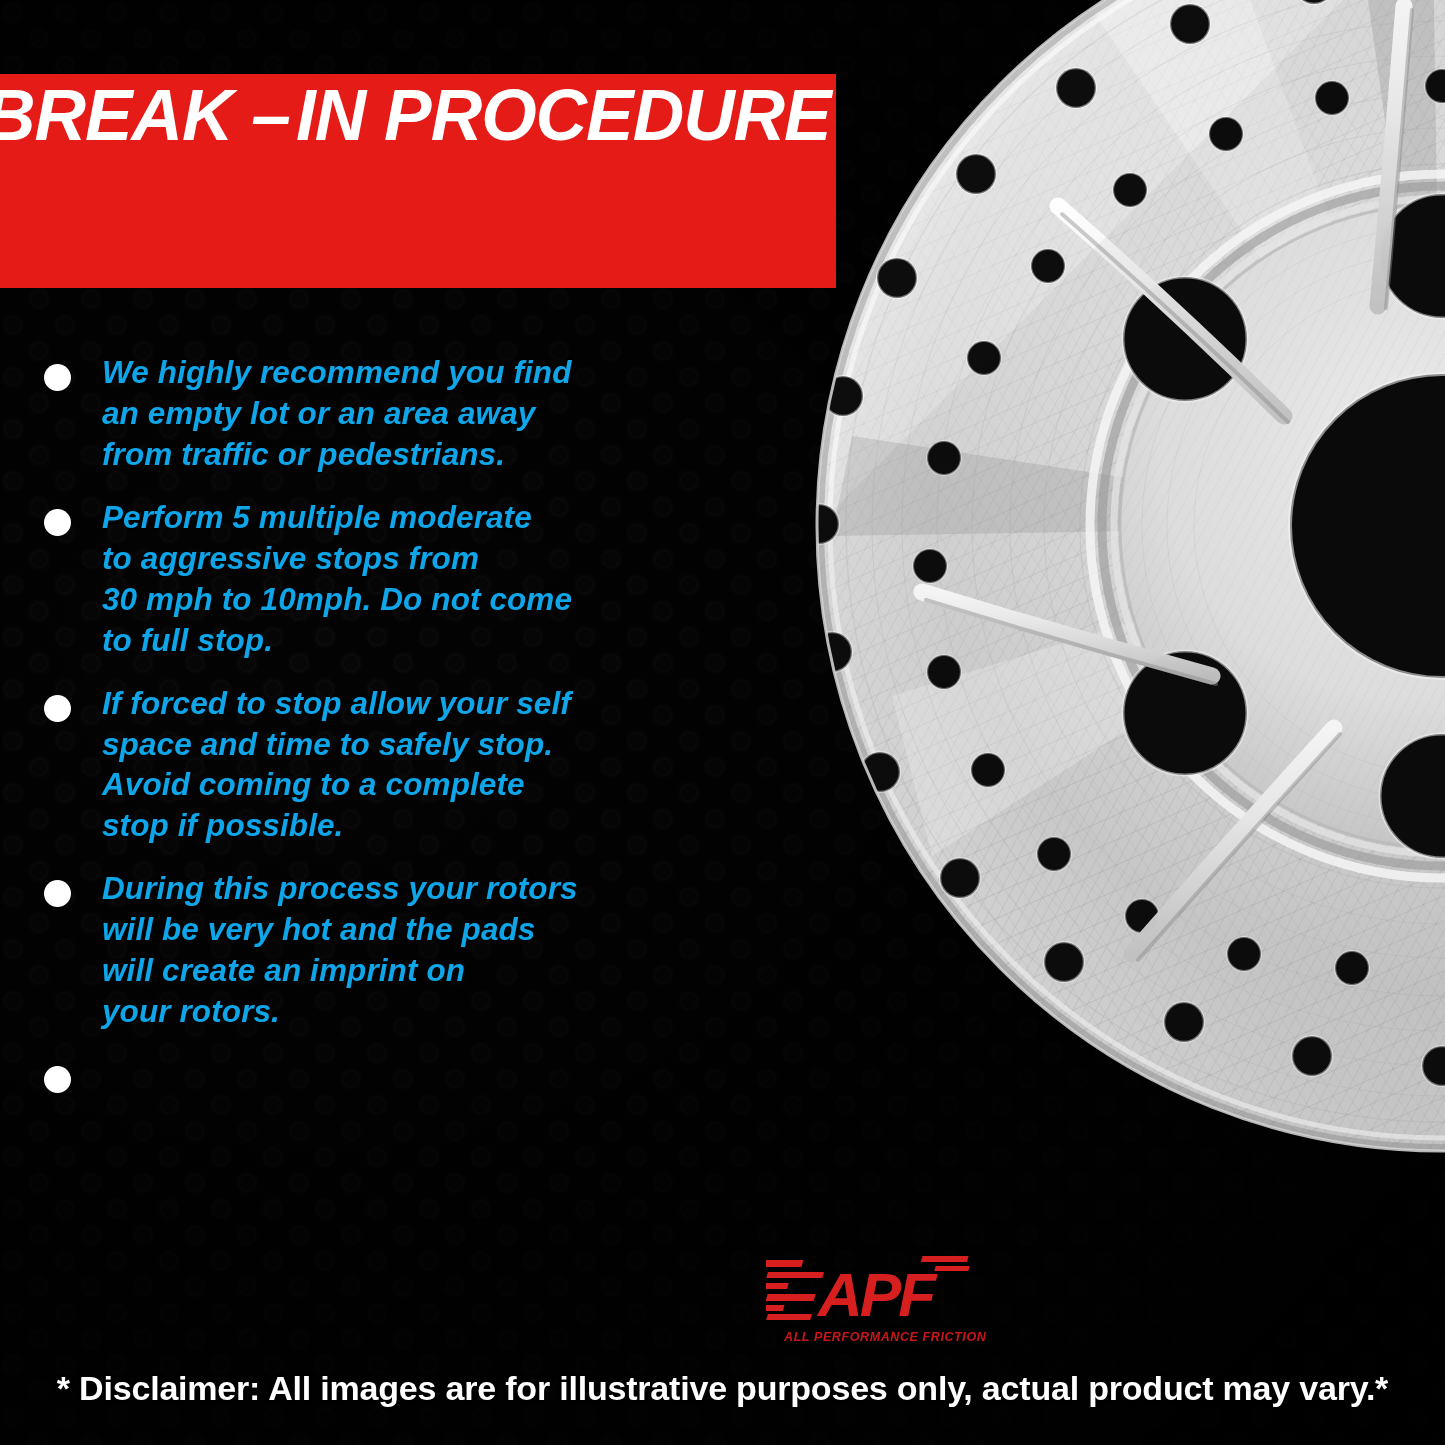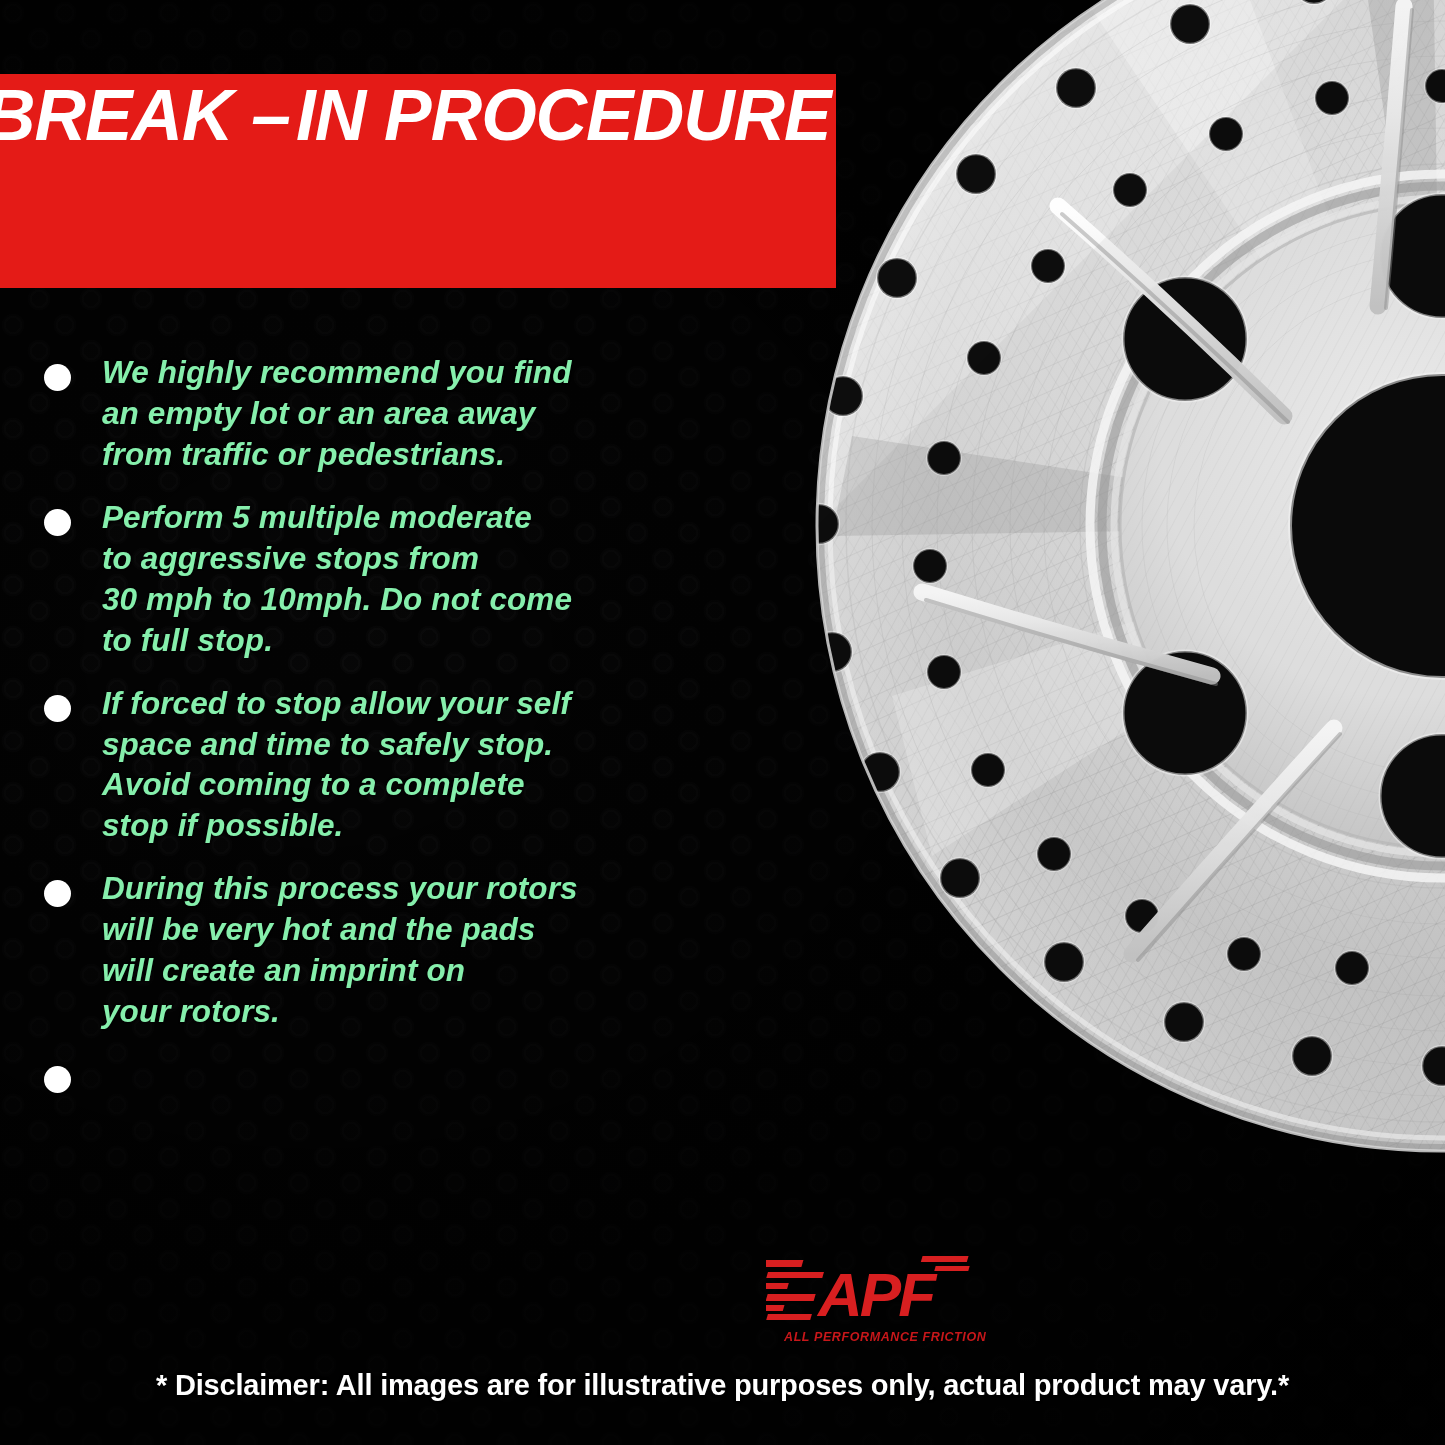--- a/index.html
+++ b/index.html
@@ -84,21 +84,21 @@
   }
   .bullet-dot {
     flex:0 0 auto;
     width:27px; height:27px;
     border-radius:50%;
     background:#ffffff;
     margin-top:12px;
     margin-right:31px;
   }
   .bullet-text {
-    color:#86efac;
+    color:#0ea5e9;
     font-family:"Liberation Sans", sans-serif;
     font-weight:bold;
     font-style:italic;
     font-size:31.5px;
     line-height:1.30;
     letter-spacing:0.1px;
     white-space:pre-line;
     text-shadow:0 0 2px rgba(0,0,0,0.9);
   }
 
@@ -113,21 +113,21 @@
 
   
   .disclaimer {
     position:absolute;
     left:0; right:0; top:1369px;
     text-align:center;
     z-index:6;
     color:#ffffff;
     font-family:"Liberation Sans", sans-serif;
     font-weight:bold;
-    font-size:29px;
+    font-size:34px;
     letter-spacing:-0.2px;
     text-shadow:0 0 3px rgba(0,0,0,0.95);
   }
 </style>
 </head>
 <body>
 
 <div id="poster">
 
   <div class="bg-texture"></div>

